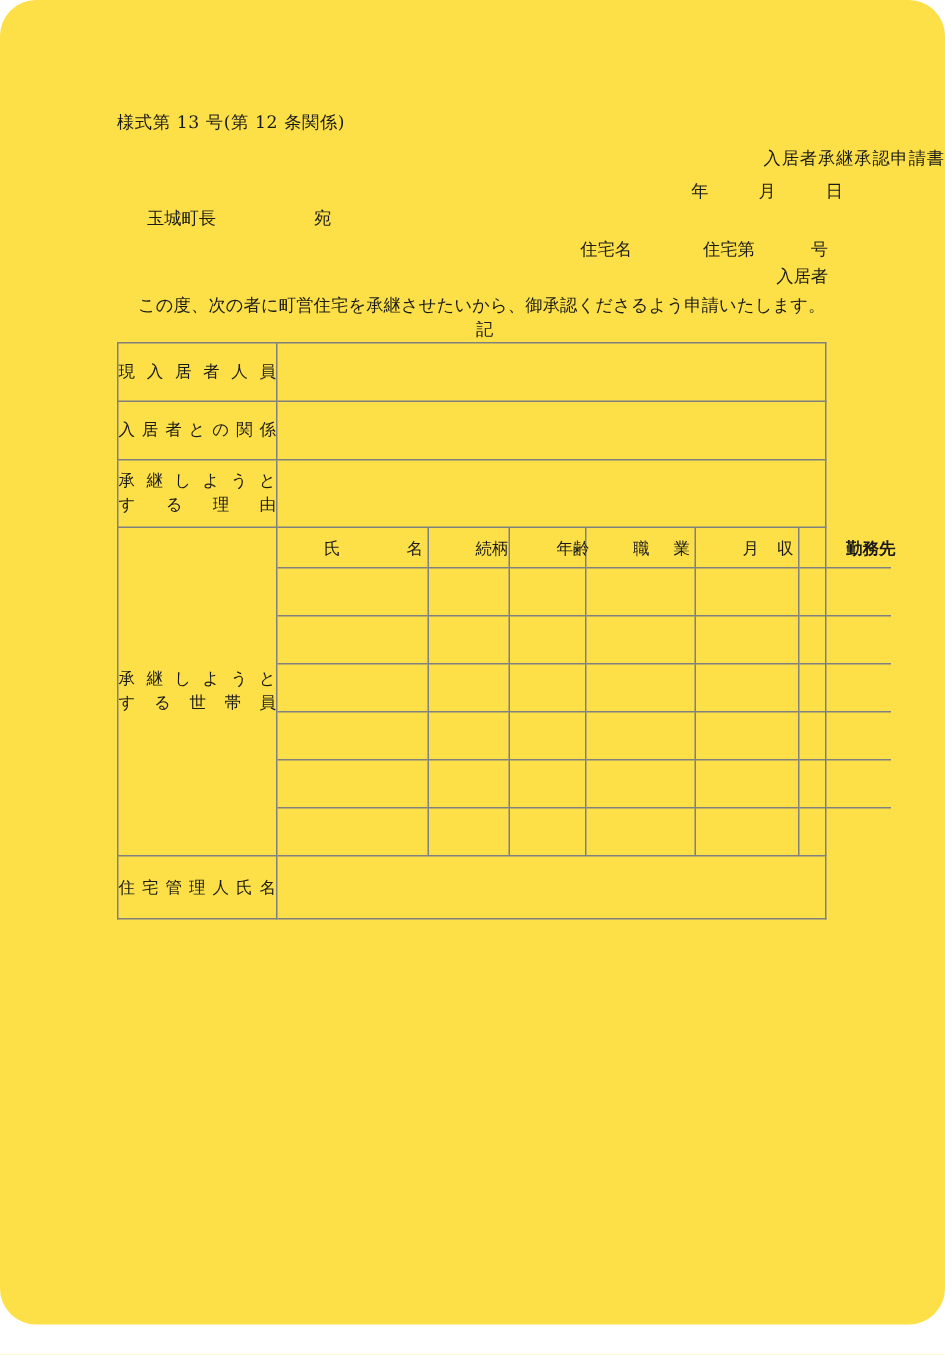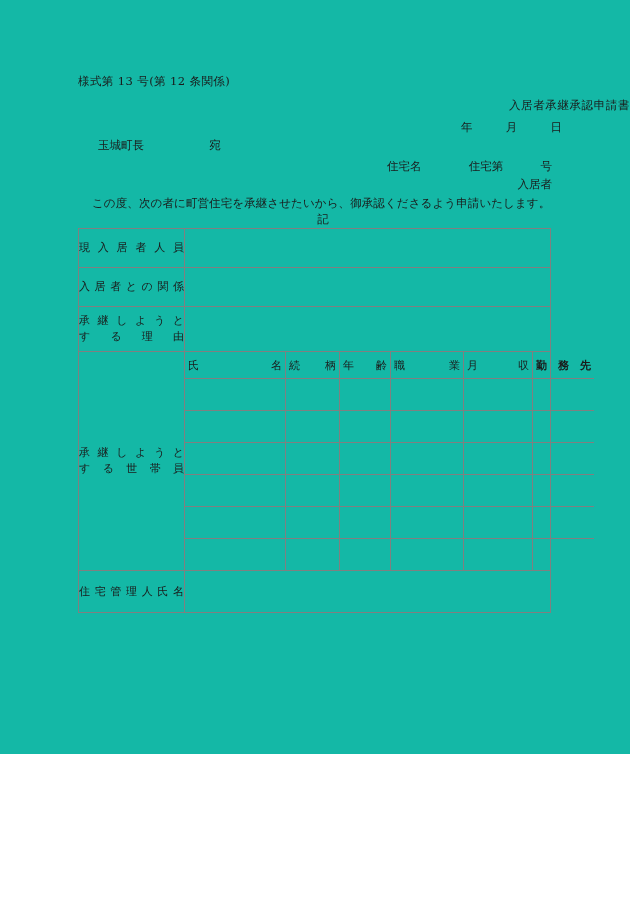--- a/index.html
+++ b/index.html
@@ -14,22 +14,23 @@
     position: relative;
     font-family: "DejaVu Serif", "Liberation Serif", serif;
     color: #1a1a1a;
     overflow: hidden;
   }
 
   .page {
     position: absolute;
     top: 0; left: 0;
     width: 630px;
-    height: 754px;
-    background: #14b8a6;
+    height: 883px;
+    background: #fde047;
+    border-radius: 24px;
   }
 
   
   .form-no {
     position: absolute;
     left: 78px;
     top: 74px;
     font-size: 11.5px;
     letter-spacing: 0.4px;
     white-space: nowrap;
@@ -167,20 +168,21 @@
   .col-age    { width: 44px; }
   .col-job    { width: 66px; }
   .col-income { width: 62px; }
   .col-work   { width: 55px; }
 
   .hdr {
     display: block;
     text-align: justify;
     text-align-last: justify;
     white-space: nowrap;
+    margin-left: 28px;
   }
 </style>
 </head>
 <body>
 
 <div class="page">
 
   <div class="form-no">様式第 13 号(第 12 条関係)</div>
 
   <div class="doc-title">

